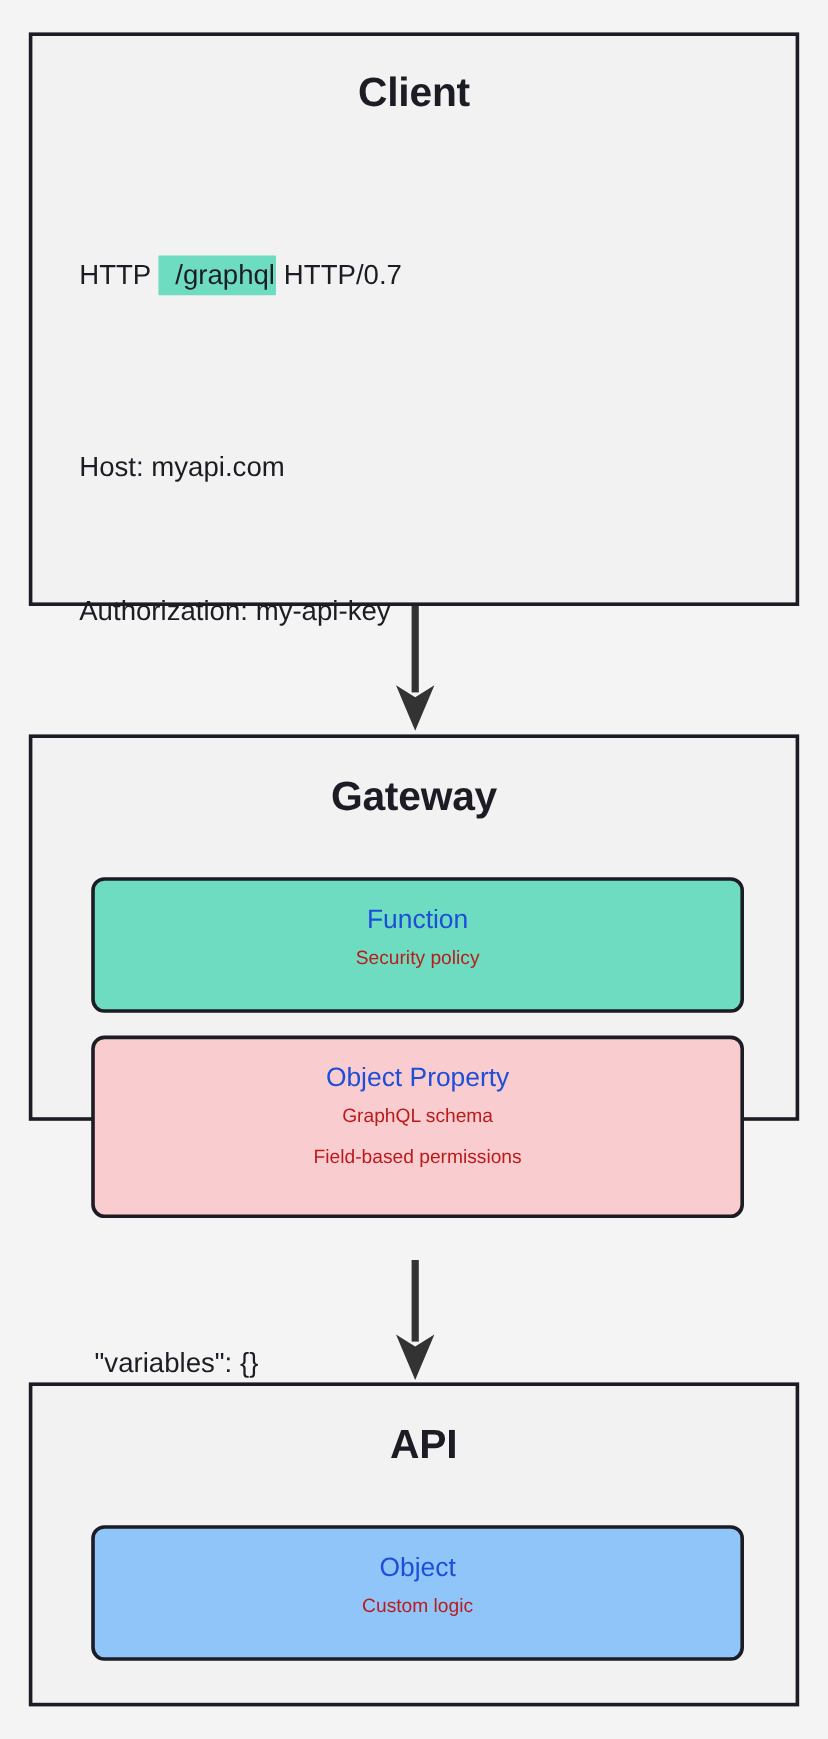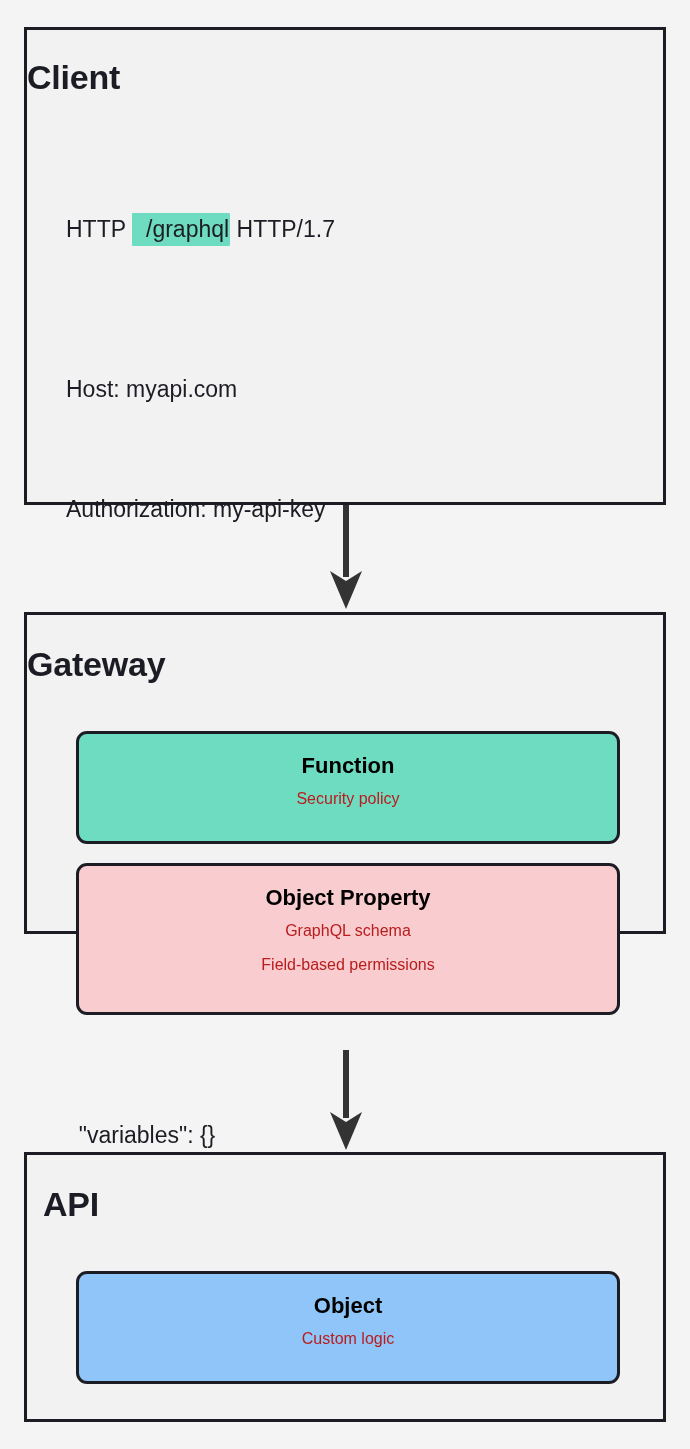--- a/index.html
+++ b/index.html
@@ -28,20 +28,21 @@
     width: 642px;
     background: #f2f2f2;
     border: 3px solid #1c1c24;
     box-sizing: border-box;
   }
   #stage-client  { top: 27px;   height: 478px; }
   #stage-gateway { top: 612px;  height: 322px; }
   #stage-api     { top: 1152px; height: 270px; padding-left: 16px; }
 
   .stage-title {
+    text-align: center;
     font-size: 34px;
     font-weight: bold;
     letter-spacing: -0.2px;
     color: #1c1c24;
   }
   #stage-client .stage-title  { margin-top: 28px; }
   #stage-gateway .stage-title { margin-top: 30px; }
   #stage-api .stage-title     { margin-top: 30px; }
 
   
@@ -69,23 +70,23 @@
     left: 49px;
     width: 544px;
     border: 3px solid #1c1c24;
     border-radius: 11px;
     box-sizing: border-box;
     text-align: center;
     padding-top: 16px;
   }
   .card-title {
     font-size: 22px;
-    font-weight: bold;
+    font-weight: normal;
     line-height: 32px;
-    color: #000000;
+    color: #1d4ed8;
   }
   .card-line {
     font-size: 16px;
     line-height: 34px;
     color: #b91c1c;
   }
   #card-function {
     top: 116px;
     height: 113px;
     background: #6edcc0;
@@ -113,21 +114,21 @@
 </style>
 </head>
 <body>
 
 <div class="canvas">
 
   <div class="stage" id="stage-client">
     <div class="stage-title">Client</div>
 
     <div class="request-block">
-      <div class="request-line"><span>HTTP</span><span> </span><span class="hl hl-teal">/graphql</span><span> </span><span>HTTP/1.7</span></div>
+      <div class="request-line"><span>HTTP</span><span> </span><span class="hl hl-teal">/graphql</span><span> </span><span>HTTP/0.7</span></div>
 
       <div class="request-line">Host: myapi.com</div>
       <div class="request-line">Authorization: my-api-key</div>
 
       <div class="spacer-line"></div>
 
       <div class="request-line">{</div>
 
       <div class="request-line"><span>  "query": "query </span><span class="hl hl-pink">{</span><span class="hl hl-pink">profile(</span><span class="hl hl-blue">id: 1</span><span>) { </span><span class="hl hl-pink"> name </span><span>} }",</span></div>
 

